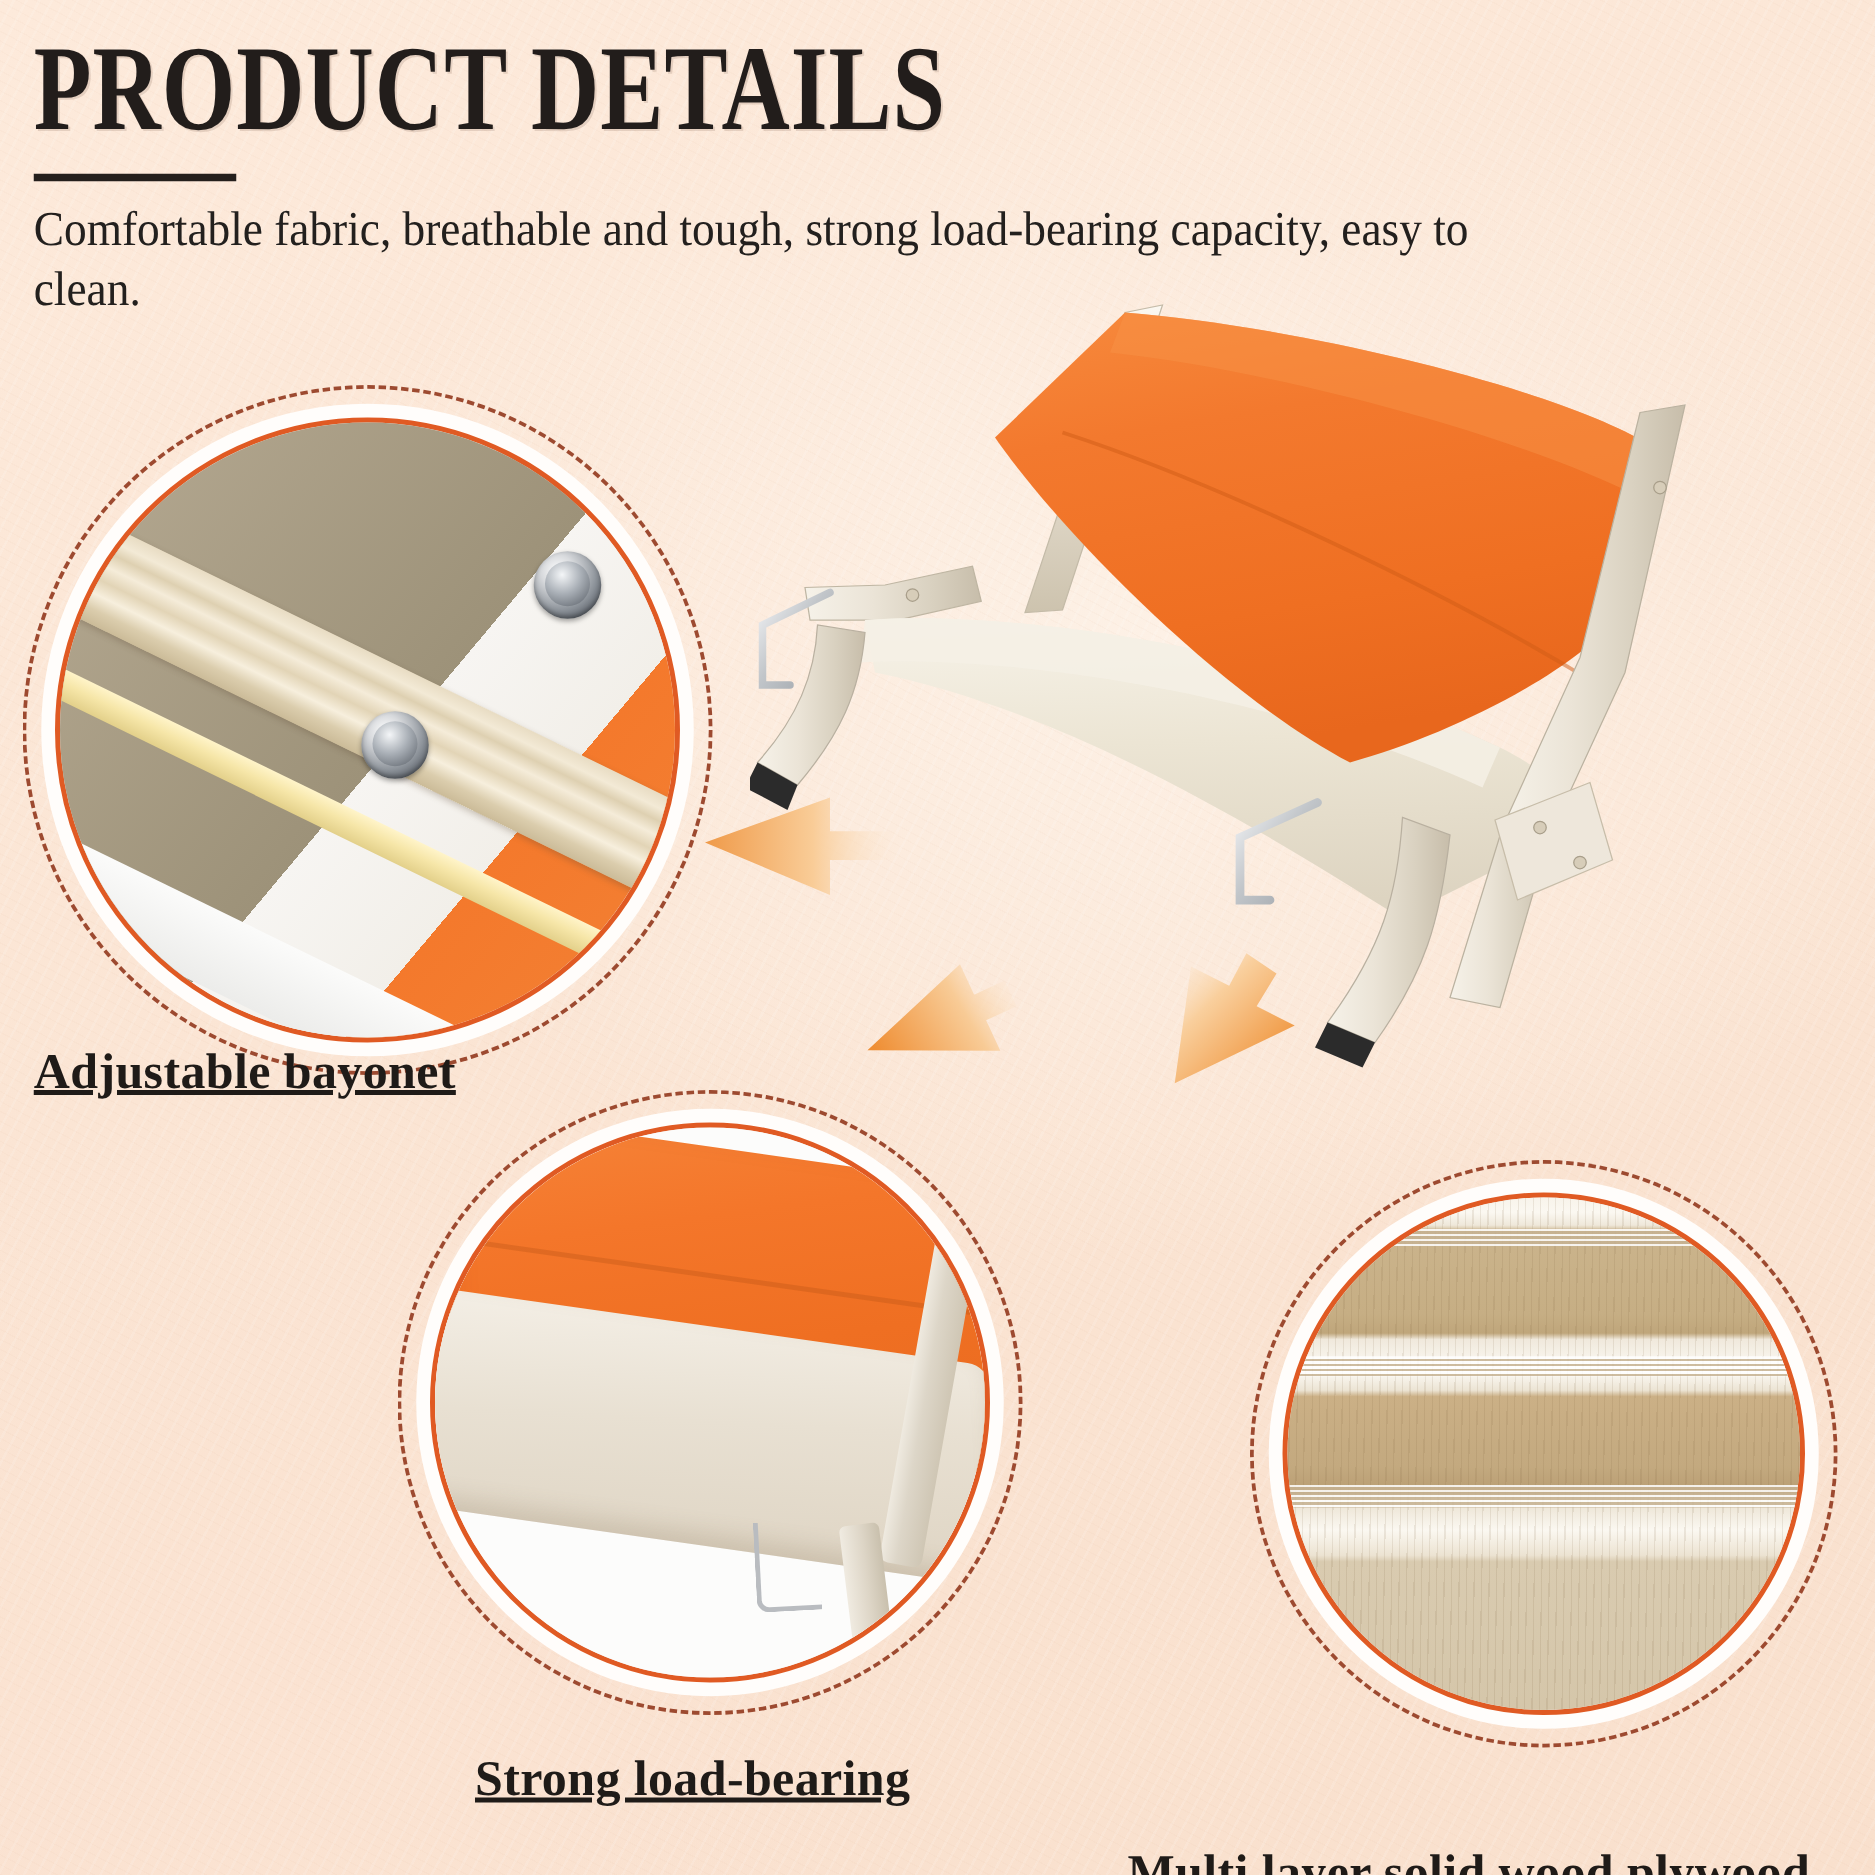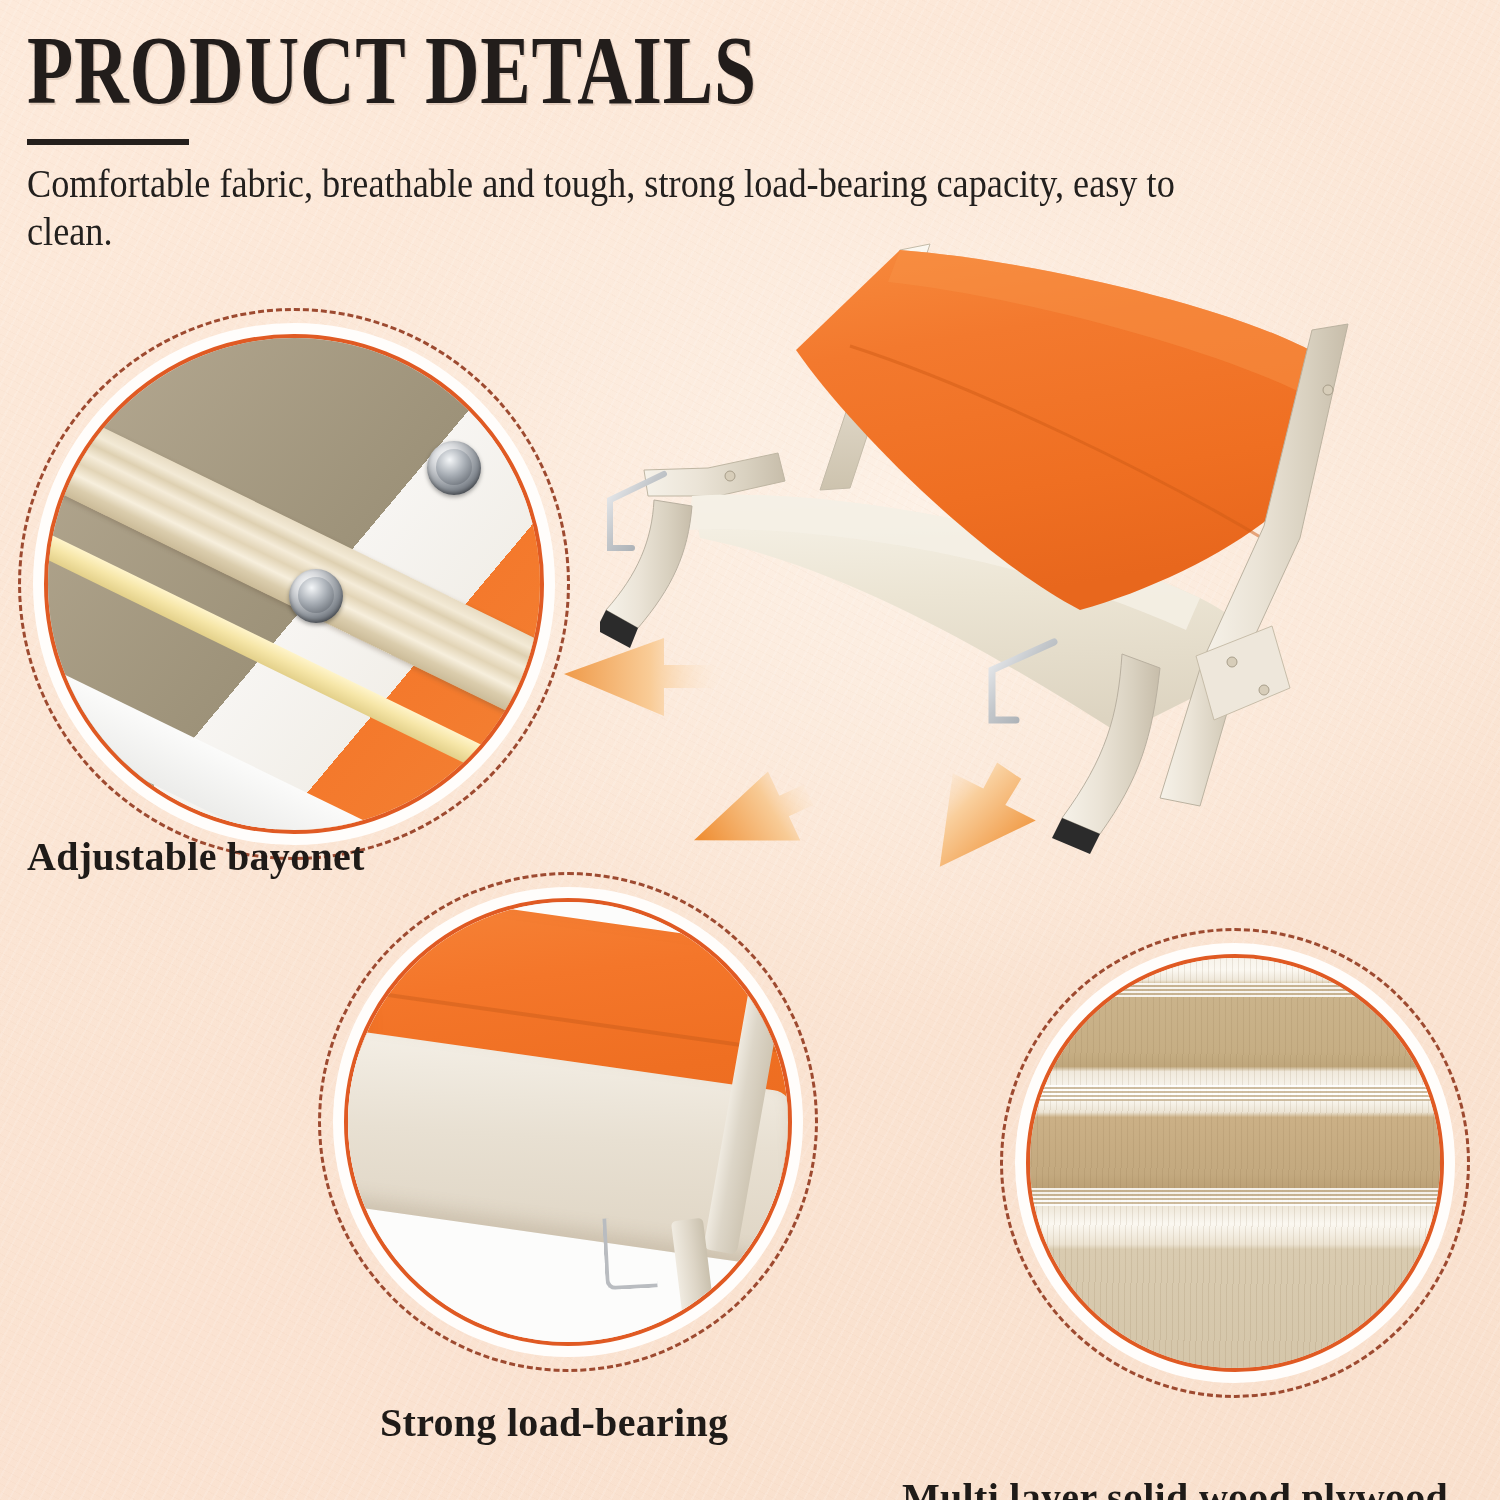--- a/index.html
+++ b/index.html
@@ -222,20 +222,21 @@
 
   
   .caption{
     position:absolute;
     font-family:"Liberation Serif", serif;
     font-weight:700;
     font-size:40px;
     color:#1f1b18;
     white-space:nowrap;
     letter-spacing:.3px;
+    text-decoration:underline;
   }
 
   
   .arrow{ position:absolute; }
   .arrow svg{ display:block; }
 
   
   .hero{ position:absolute; left:600px; top:238px; width:790px; height:640px; }
 </style>
 </head>

